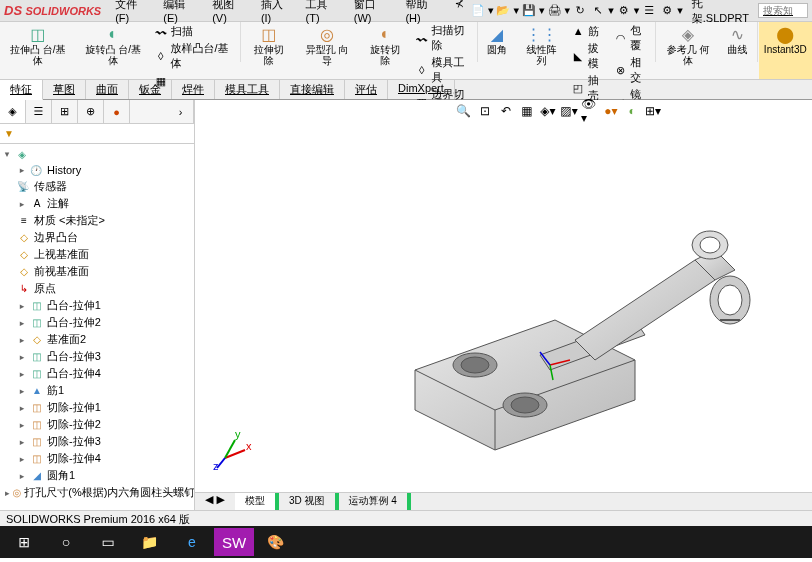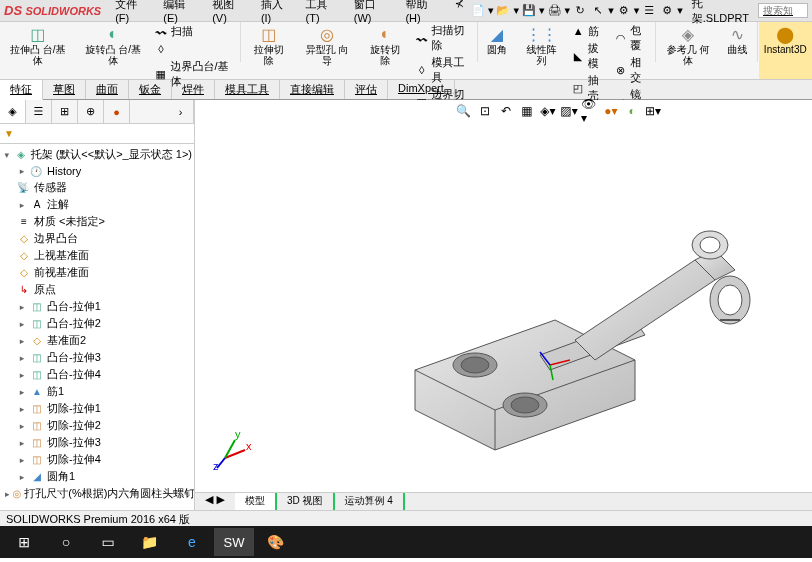--- a/index.html
+++ b/index.html
@@ -32,21 +32,21 @@
 .tree-item{display:flex;align-items:center;padding:1px 2px;gap:3px;white-space:nowrap;}
 .tree-indent{width:12px;display:inline-block;}
 .exp{width:10px;font-size:9px;color:#666;text-align:center;}
 .ticon{width:14px;height:14px;display:inline-flex;align-items:center;justify-content:center;font-size:10px;}
 .viewport{flex:1;background:#fff;position:relative;}
 .view-toolbar{position:absolute;top:2px;left:260px;display:flex;gap:3px;}
 .vtool{width:18px;height:18px;display:flex;align-items:center;justify-content:center;font-size:12px;}
 .triad{position:absolute;left:18px;bottom:40px;width:40px;height:40px;}
 .model{position:absolute;left:180px;top:90px;width:390px;height:280px;}
 .btabs{position:absolute;bottom:0;left:0;height:18px;display:flex;background:#eee;border-top:1px solid #ccc;width:100%;}
-.btab{padding:1px 10px;border-right:2px solid #22c55e;font-size:10px;}
+.btab{padding:1px 10px;border-right:4px solid #22c55e;font-size:10px;}
 .statusbar{height:16px;background:#f0f0f0;border-top:1px solid #ccc;padding:1px 6px;font-size:10px;}
 .taskbar{height:32px;background:#1a1a1a;display:flex;align-items:center;padding:0 4px;gap:2px;}
 .tbtn{width:40px;height:28px;display:flex;align-items:center;justify-content:center;color:#fff;font-size:14px;}
 .win{color:#fff;}
 .sep{width:1px;height:40px;background:#ddd;margin:0 1px;}
 svg{display:block;}
 </style>
 </head>
 <body>
 
@@ -97,24 +97,24 @@
       <span class="lbl">旋转凸
 台/基体</span>
     </div>
   <div class="rcol">
     <div class="rsmall">
         <span class="ico">〰</span>
         <span>扫描</span>
       </div>
     <div class="rsmall">
         <span class="ico">◊</span>
+        <span>放样凸台/基体</span>
       </div>
     <div class="rsmall">
         <span class="ico">▦</span>
-        <span>边界凸台/基体</span>
       </div>
   </div>
   <div class="sep"></div>
   <div class="rbig">
       <span class="ico" style="color:#c84">◫</span>
       <span class="lbl">拉伸切
 除</span>
     </div>
   <div class="rbig">
       <span class="ico" style="color:#c84">◎</span>
@@ -216,21 +216,20 @@
       <div class="side-tab">⊕</div>
       <div class="side-tab" style="color:#c40">●</div>
       <div style="flex:1"></div>
       <div class="side-tab">›</div>
     </div>
     <div class="side-toolbar"><span class="ticon" style="color:#c80">▼</span></div>
     <div class="tree">
       <div class="tree-item">
           <span class="exp">▾</span>
           <span class="ticon" style="color:#4a8">◈</span>
-          <span>托架  (默认&lt;&lt;默认&gt;_显示状态 1&gt;)</span>
         </div>
       <div class="tree-item">
           <span class="tree-indent"></span>
           <span class="exp">▸</span>
           <span class="ticon">🕐</span>
           <span>History</span>
         </div>
       <div class="tree-item">
           <span class="tree-indent"></span>
           <span class="ticon">📡</span>
@@ -406,15 +405,15 @@
 </div>
 
 <div class="statusbar"><span>SOLIDWORKS Premium 2016 x64 版</span></div>
 
 <div class="taskbar">
   <div class="tbtn win">⊞</div>
   <div class="tbtn">○</div>
   <div class="tbtn">▭</div>
   <div class="tbtn" style="color:#fc4">📁</div>
   <div class="tbtn" style="color:#4af">e</div>
-  <div class="tbtn" style="background:#404040;font-size:13px">SW</div>
+  <div class="tbtn" style="background:#a21caf;font-size:15px">SW</div>
   <div class="tbtn">🎨</div>
 </div>
 
 </body></html>

